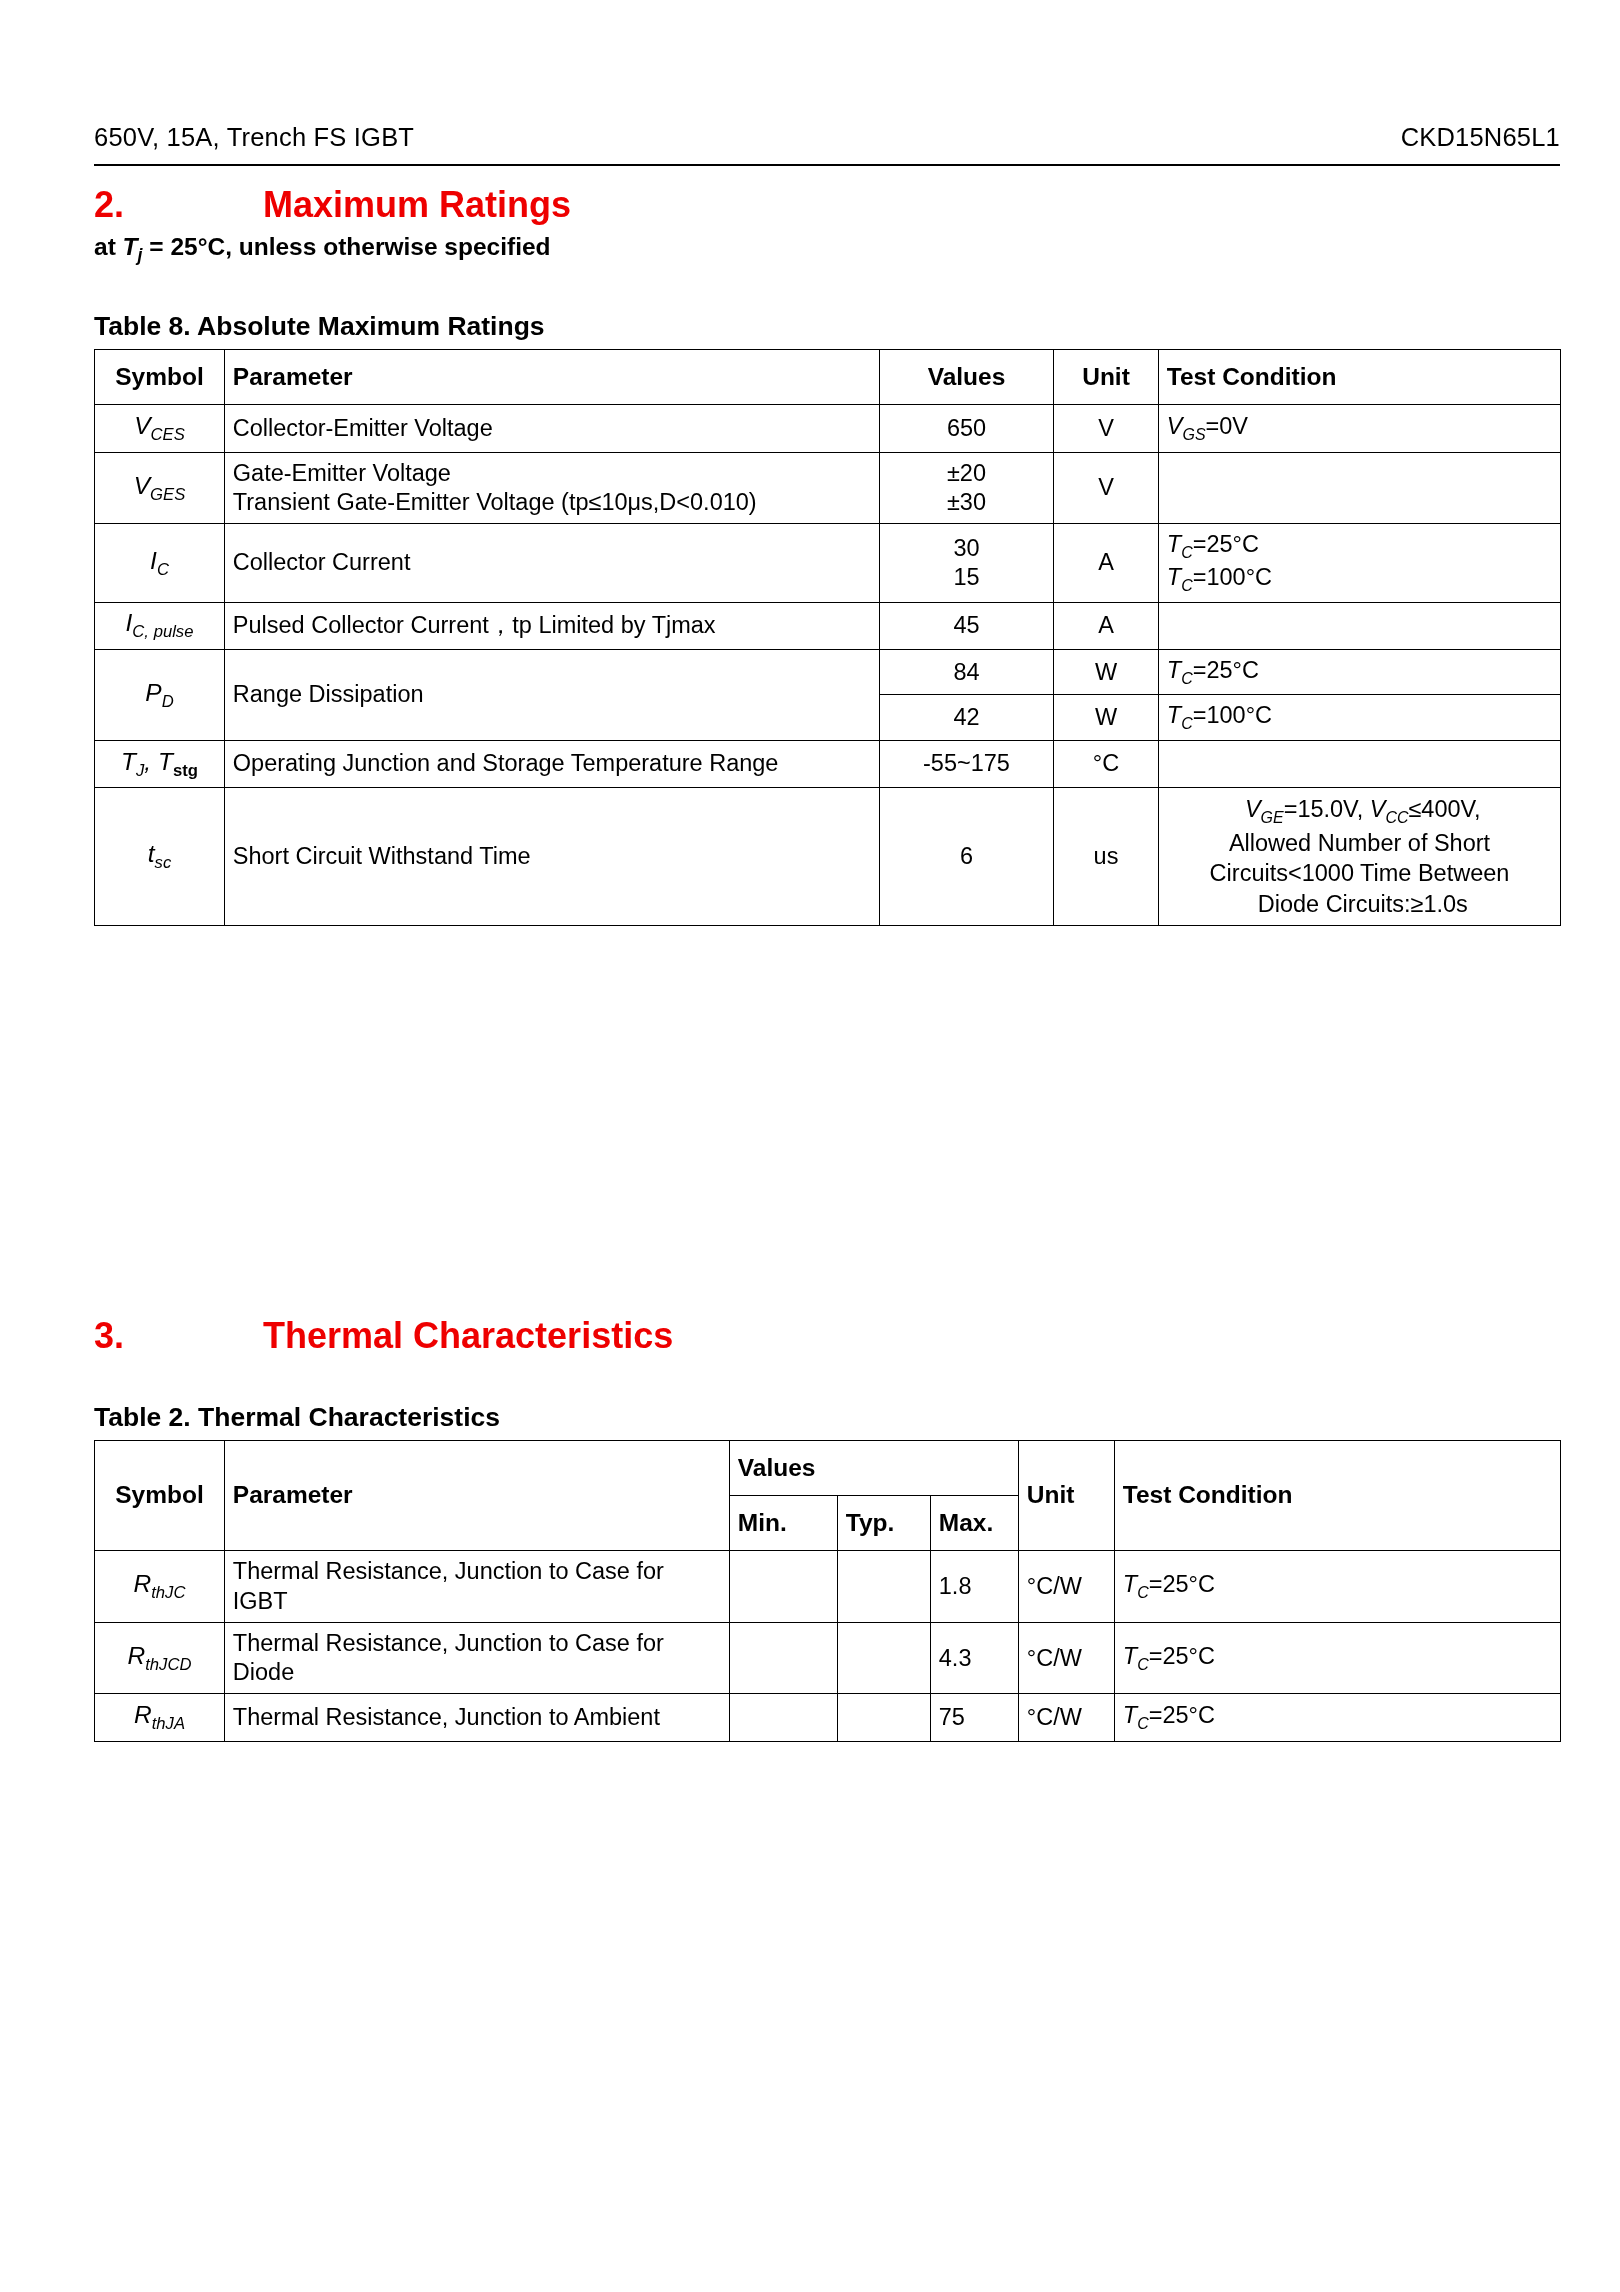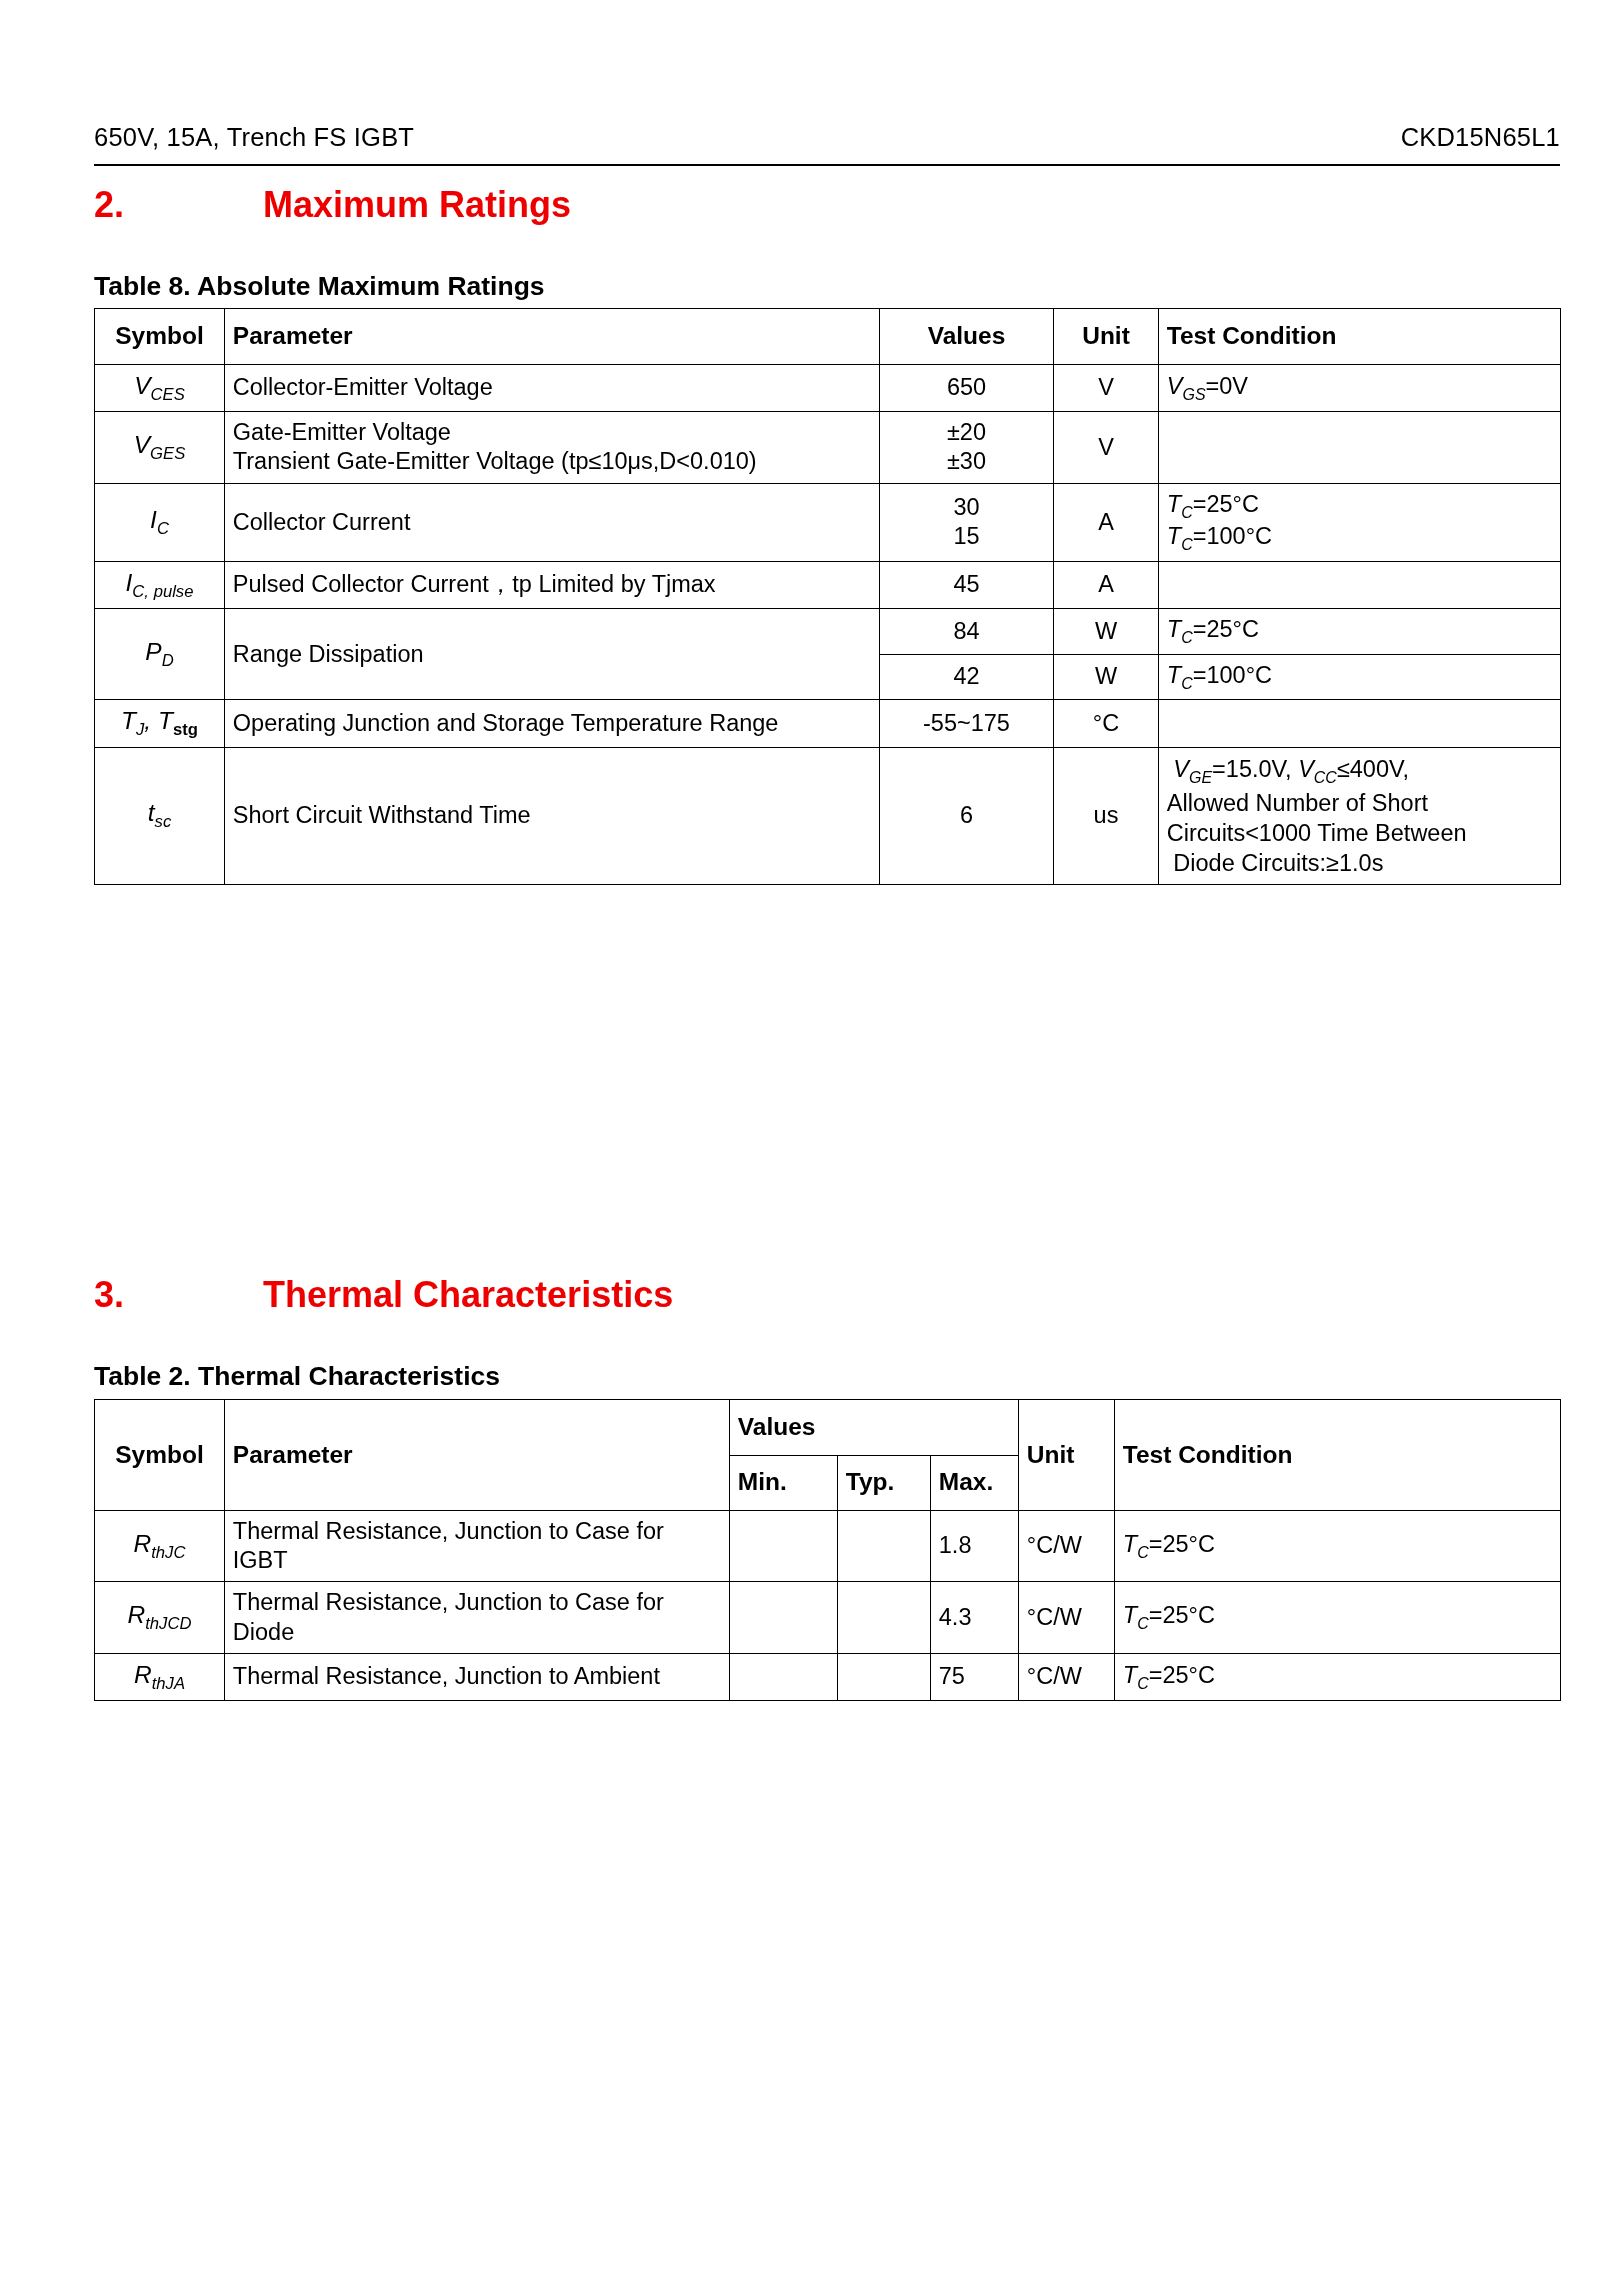--- a/index.html
+++ b/index.html
@@ -96,21 +96,21 @@
   
   .sym { font-style: italic; font-size: 24.5px; white-space: nowrap; }
   .sym sub { font-style: italic; font-size: 0.68em; }
   .sym sub.up { font-style: normal; font-weight: bold; font-size: 0.68em; }
   .cond { font-size: 23.5px; white-space: nowrap; }
   .cond i { font-style: italic; }
   .cond i sub { font-size: 0.68em; font-style: italic; }
   .two-line { line-height: 1.45; }
   .nowrapc { white-space: nowrap; }
 
-  .cond-block { font-size: 23.5px; line-height: 1.28; text-align: left; }
+  .cond-block { font-size: 23.5px; line-height: 1.28; text-align: center; }
   .cond-block i { font-style: italic; }
   .cond-block i sub { font-size: 0.68em; }
 
   .spacer-1 { height: 372px; }
 </style>
 </head>
 <body>
 
 <div class="page">
   <div class="content">
@@ -118,20 +118,23 @@
     <div class="doc-header">
       <span class="left">650V, 15A, Trench FS IGBT</span>
       <span class="right">CKD15N65L1</span>
     </div>
 
     <div class="section-head">
       <span class="num">2.</span>
       <span class="ttl">Maximum Ratings</span>
     </div>
 
+    <div class="sub-note">
+      <span>at </span><i><span>T</span><sub>j</sub></i><span> = 25°C, unless otherwise specified</span>
+    </div>
 
     <div class="table-caption">Table 8. Absolute Maximum Ratings</div>
 
     <table class="spec">
       <colgroup>
         <col style="width:130px">
         <col style="width:655px">
         <col style="width:174px">
         <col style="width:105px">
         <col style="width:402px">

